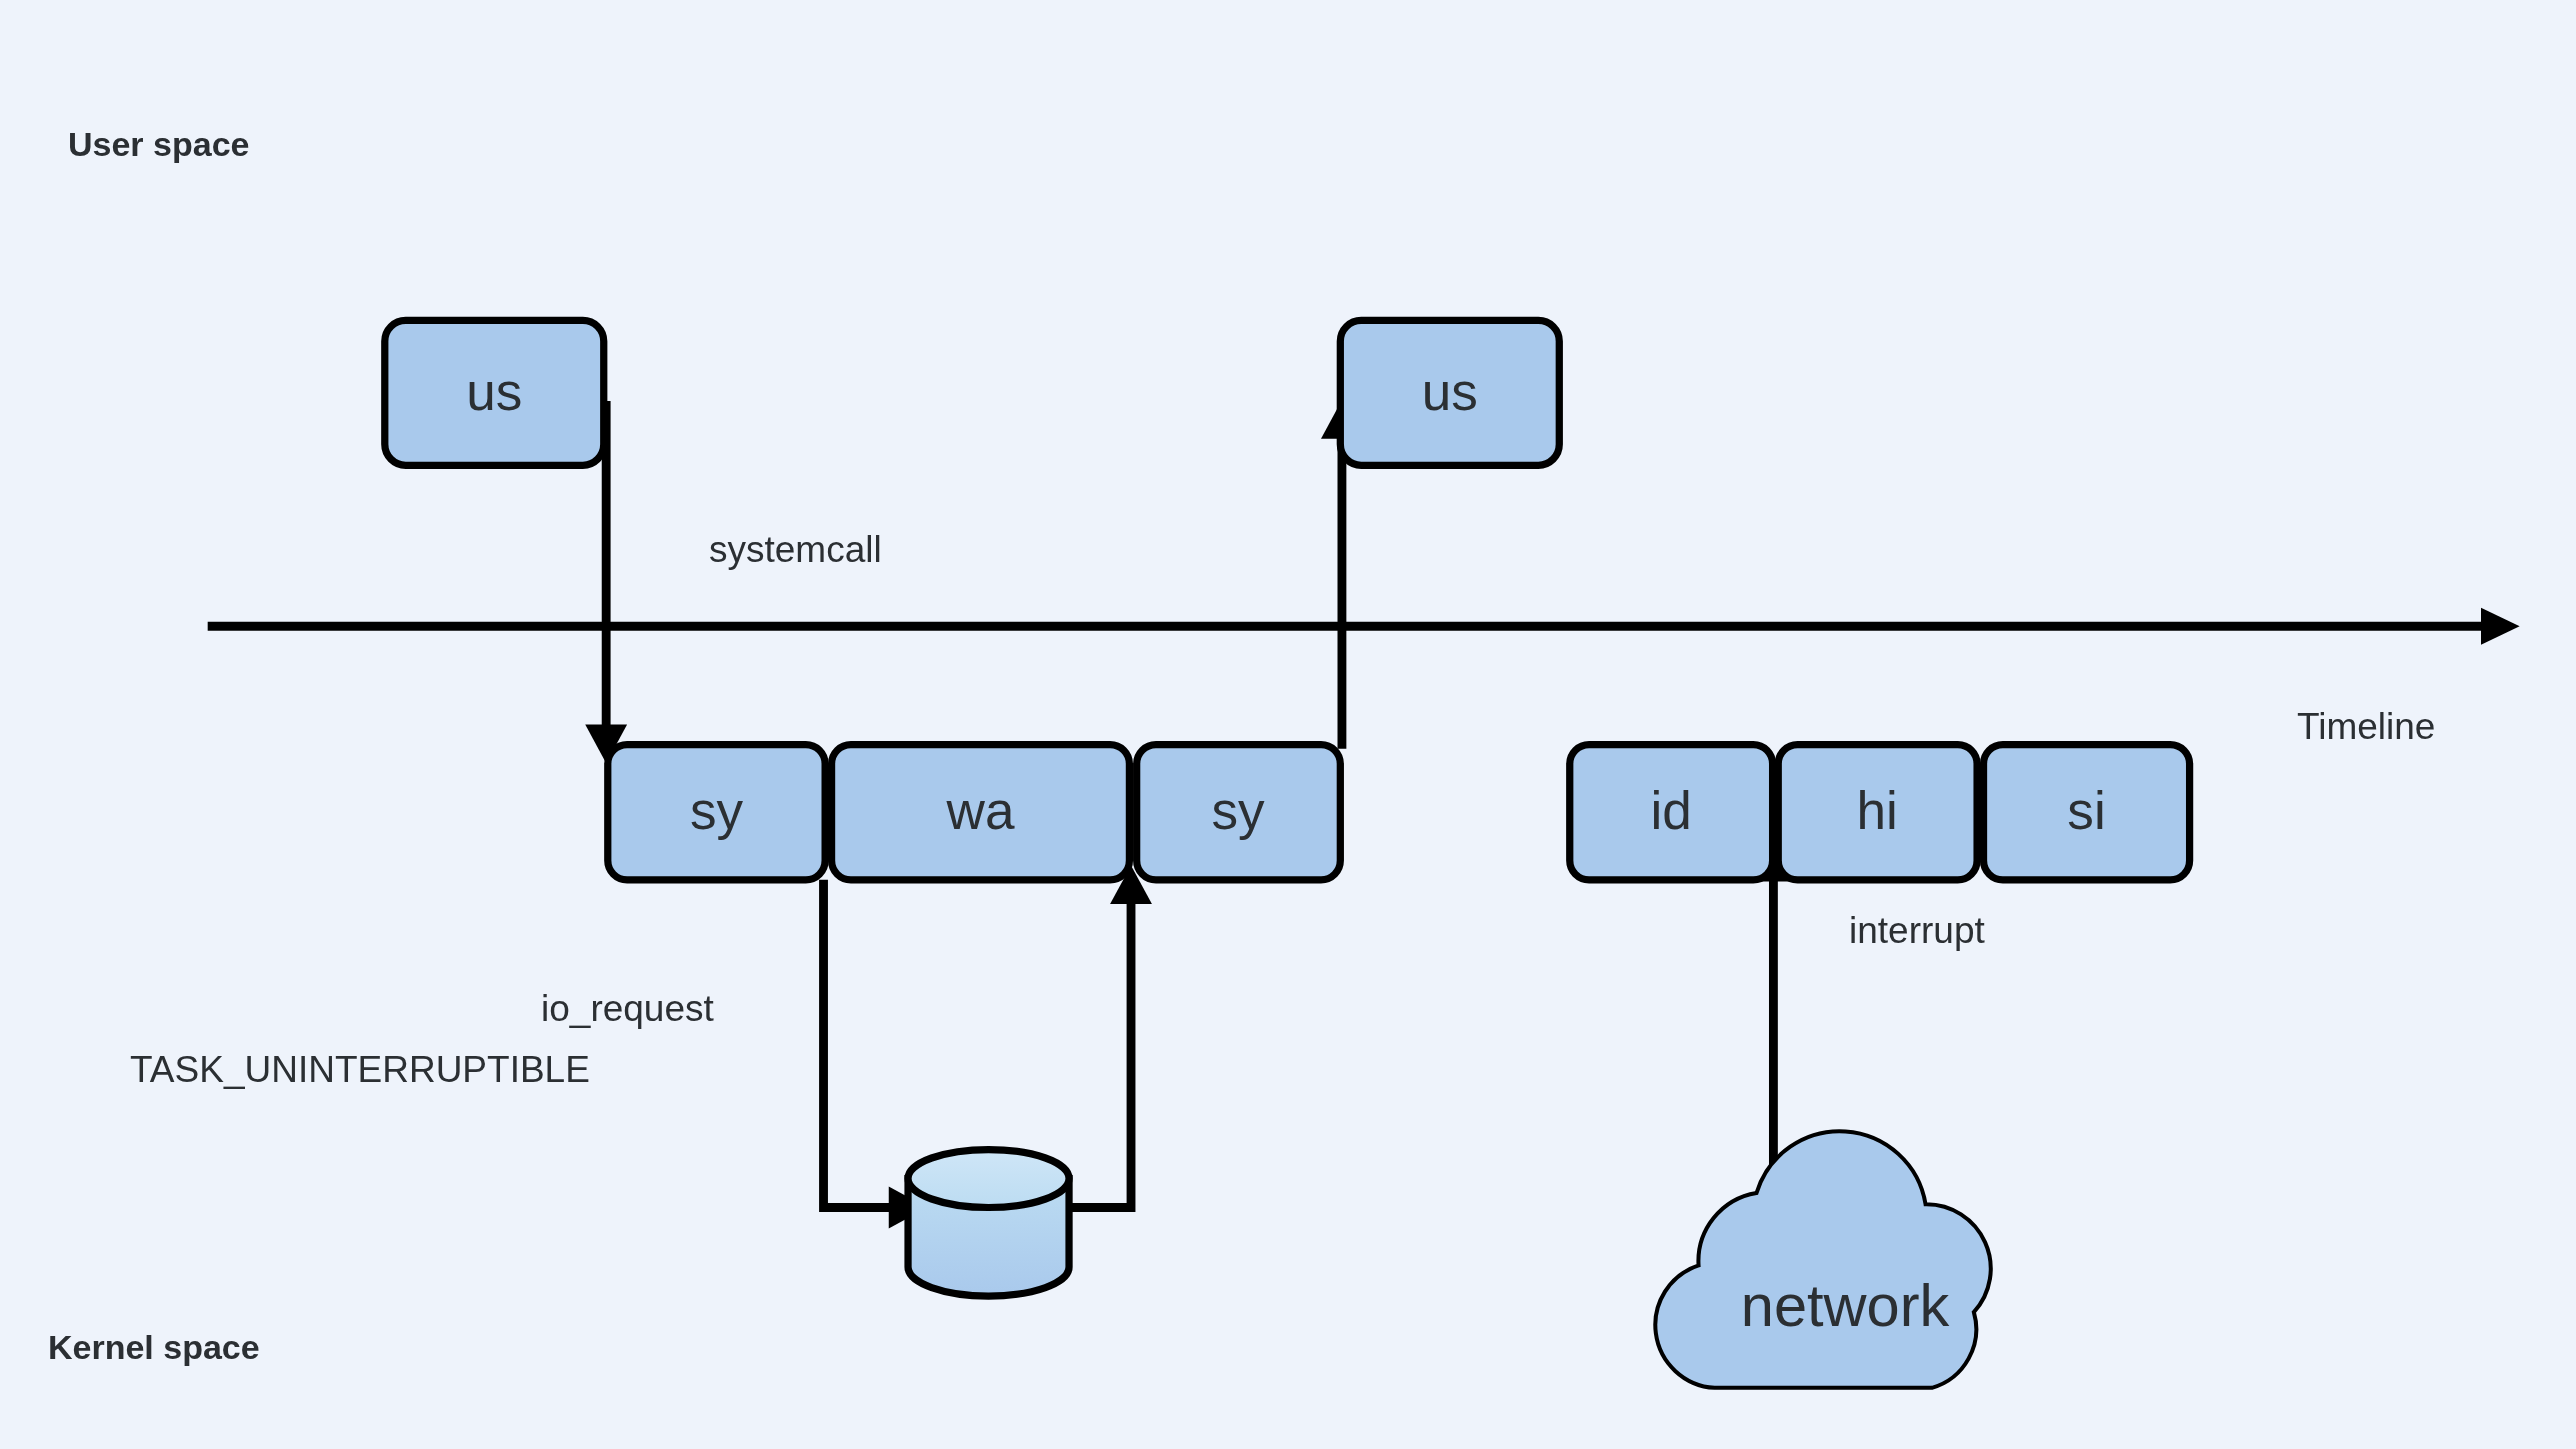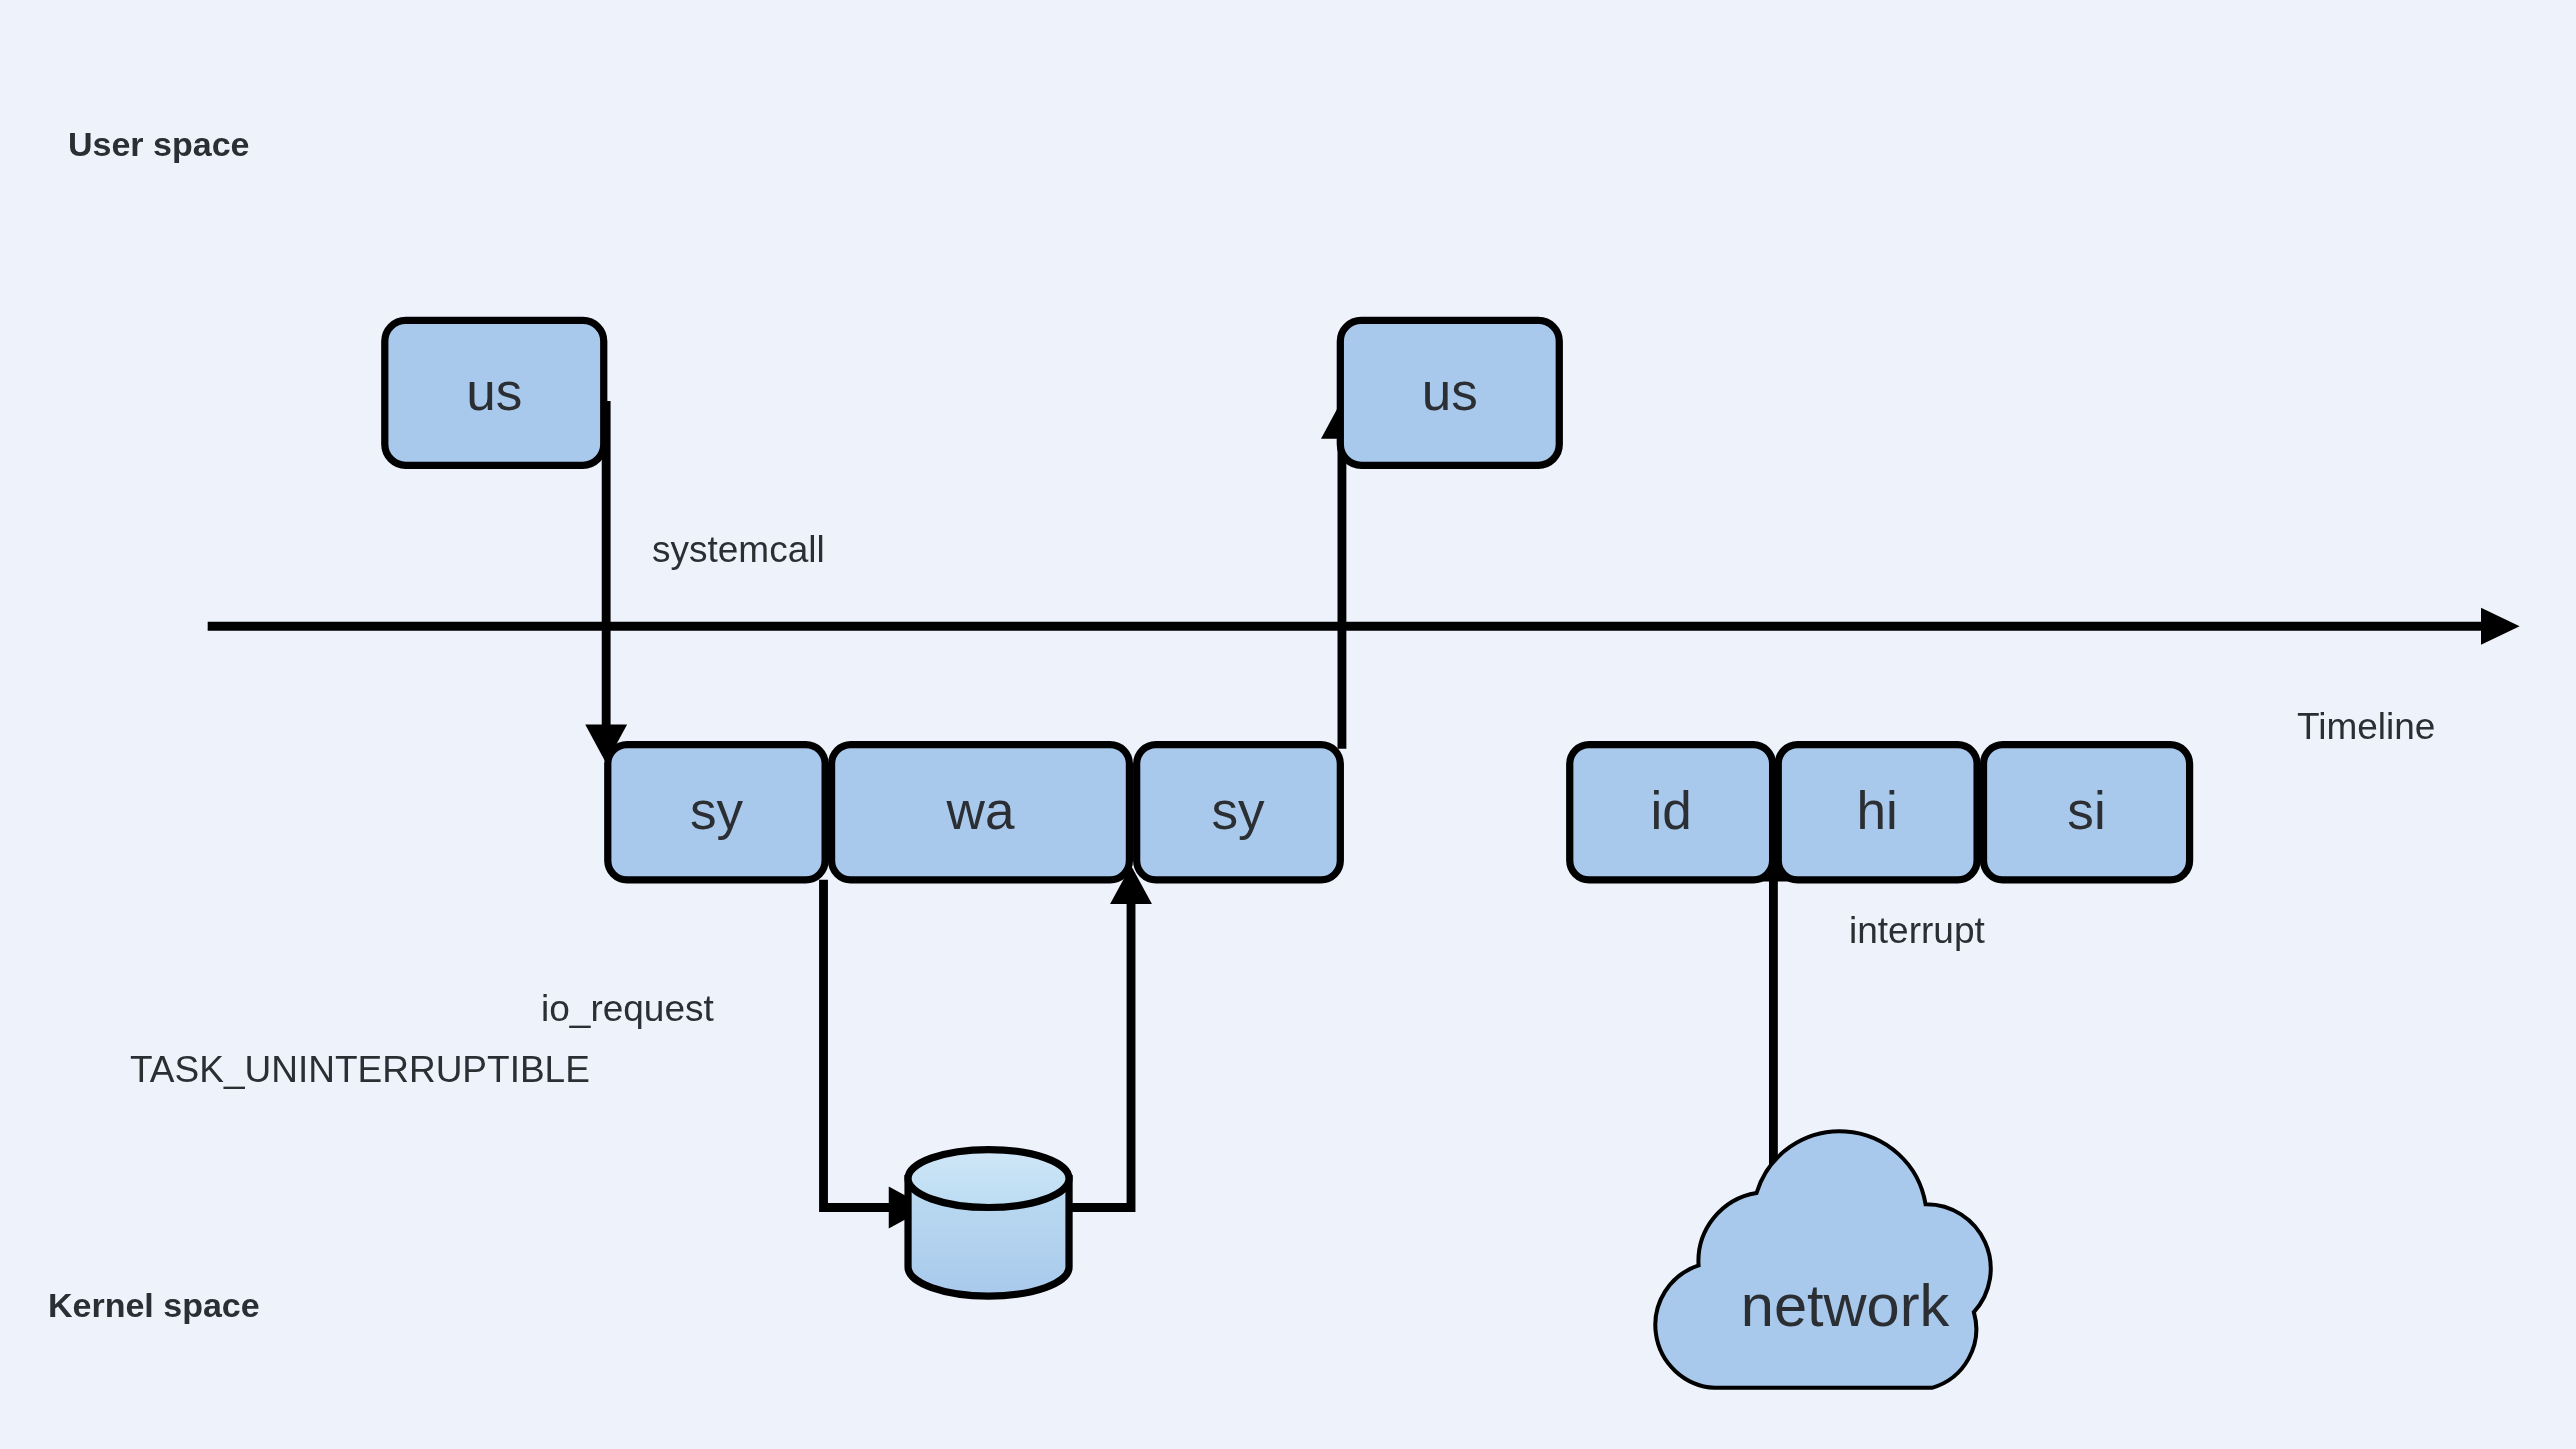--- a/index.html
+++ b/index.html
@@ -133,23 +133,23 @@
     <text class="boxtext" x="1538" y="1013" font-size="66">sy</text>
     <text class="boxtext" x="2076" y="1013" font-size="66">id</text>
     <text class="boxtext" x="2332" y="1013" font-size="66">hi</text>
     <text class="boxtext" x="2592" y="1013" font-size="66">si</text>
 
     <text class="boxtext" x="2292" y="1628" font-size="74">network</text>
   </svg>
 
   <div class="lbl lbl-bold" style="left:68px; top:127px; font-size:34px;">User space</div>
 
-  <div class="lbl lbl-bold" style="left:48px; top:1288px; font-size:34px;">Kernel space</div>
+  <div class="lbl lbl-bold" style="left:48px; top:1330px; font-size:34px;">Kernel space</div>
 
-  <div class="lbl" style="left:652px; top:531px; font-size:37px;">systemcall</div>
+  <div class="lbl" style="left:709px; top:531px; font-size:37px;">systemcall</div>
 
   <div class="lbl" style="left:2297px; top:708px; font-size:37px;">Timeline</div>
 
   <div class="lbl" style="left:541px; top:990px; font-size:37px;">io_request</div>
 
   <div class="lbl" style="left:130px; top:1051px; font-size:37px;text-align:center;">TASK_UNINTERRUPTIBLE</div>
 
   <div class="lbl" style="left:1849px; top:912px; font-size:37px;">interrupt</div>
 
 </div>

